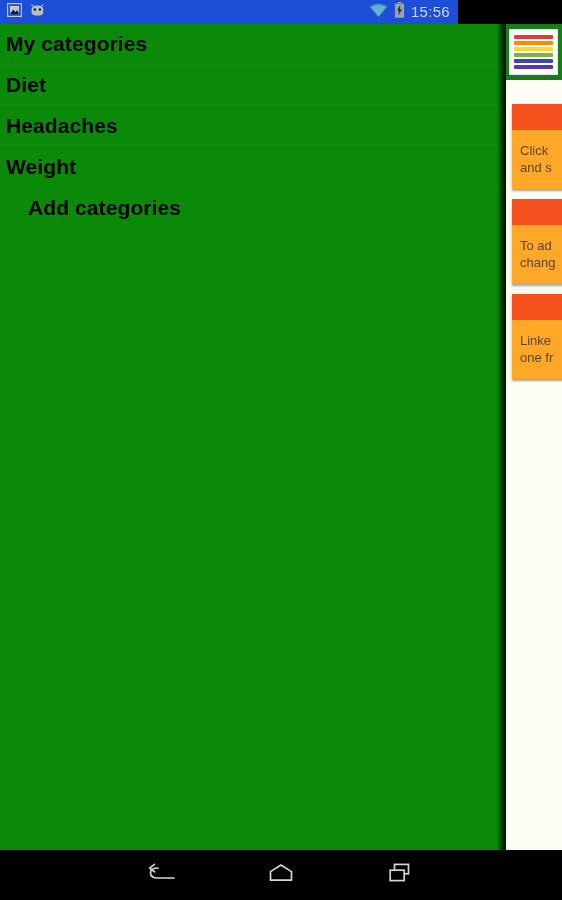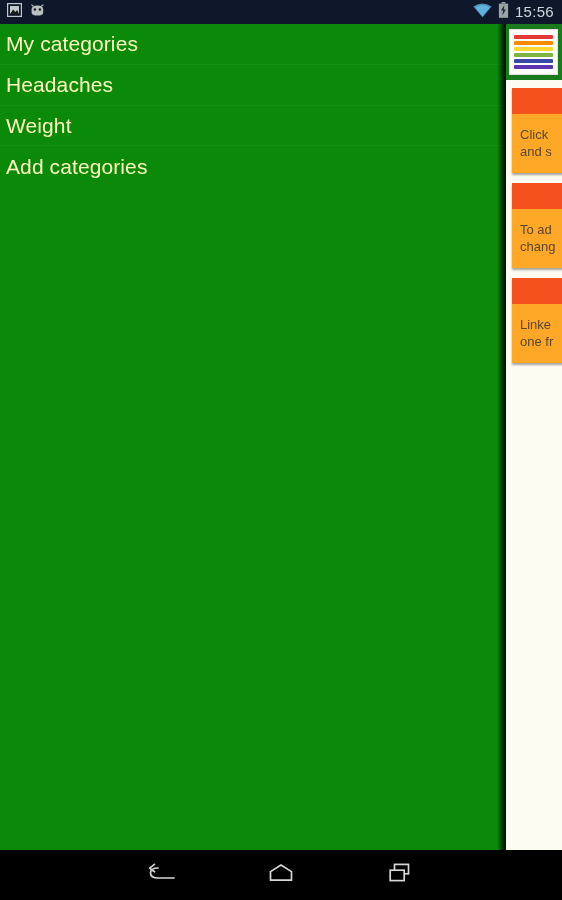--- a/index.html
+++ b/index.html
@@ -16,22 +16,22 @@
     position: relative;
     width: 562px;
     height: 900px;
     background: #000000;
   }
 
   
   #status-bar {
     position: absolute;
     left: 0; top: 0;
-    width: 562px; height: 24px;
-    background: #0f172a;
+    width: 458px; height: 24px;
+    background: #1d4ed8;
     display: flex;
     align-items: center;
   }
   .sb-left {
     display: flex;
     align-items: center;
     gap: 7px;
     padding-left: 7px;
   }
   .sb-right {
@@ -71,27 +71,27 @@
 
   .cat-item {
     position: relative;
     height: 40.8px;
     display: flex;
     align-items: center;
     padding-left: 6px;
     background: #0a8a08;
     border-bottom: 1px solid rgba(255,255,255,0.045);
   }
-  .cat-item:last-child { border-bottom: none; }
+  .cat-item:last-child { border-bottom: none; margin-left: 22px; }
 
   .cat-label {
-    color: #fef9c3;
+    color: #000000;
     font-size: 21px;
     line-height: 1;
-    font-weight: 400;
+    font-weight: 700;
     letter-spacing: 0.1px;
   }
 
   
   #content-pane {
     position: absolute;
     left: 506px; top: 24px;
     width: 56px;
     height: 826px;
     background: #fdfcf3;
@@ -120,21 +120,21 @@
     padding: 3px 4px;
   }
   .icon-stripe {
     height: 4px;
     width: 100%;
     border-radius: 1px;
   }
 
   
   #card-list {
-    padding-top: 8px;
+    padding-top: 24px;
   }
   .card {
     position: relative;
     width: 52px;
     margin: 0 0 10px 6px;
     background: #ffa726;
     box-shadow: 0 2px 2px rgba(0,0,0,0.35);
   }
   .card-band {
     width: 100%;
@@ -260,20 +260,23 @@
     </div>
   </div>
 
   <div id="category-panel">
 
     <div class="cat-item">
       <span class="cat-label">My categories</span>
     </div>
 
 
+    <div class="cat-item">
+      <span class="cat-label">Diet</span>
+    </div>
 
 
 
     <div class="cat-item">
       <span class="cat-label">Headaches</span>
     </div>
 
 
     <div class="cat-item">
       <span class="cat-label">Weight</span>

